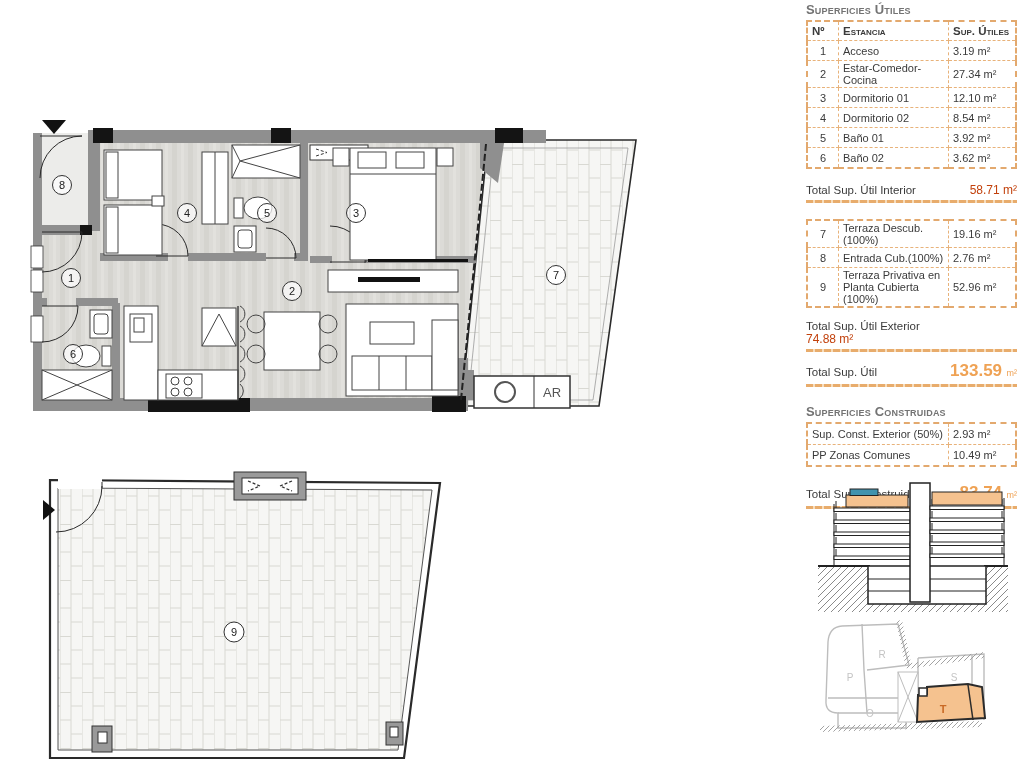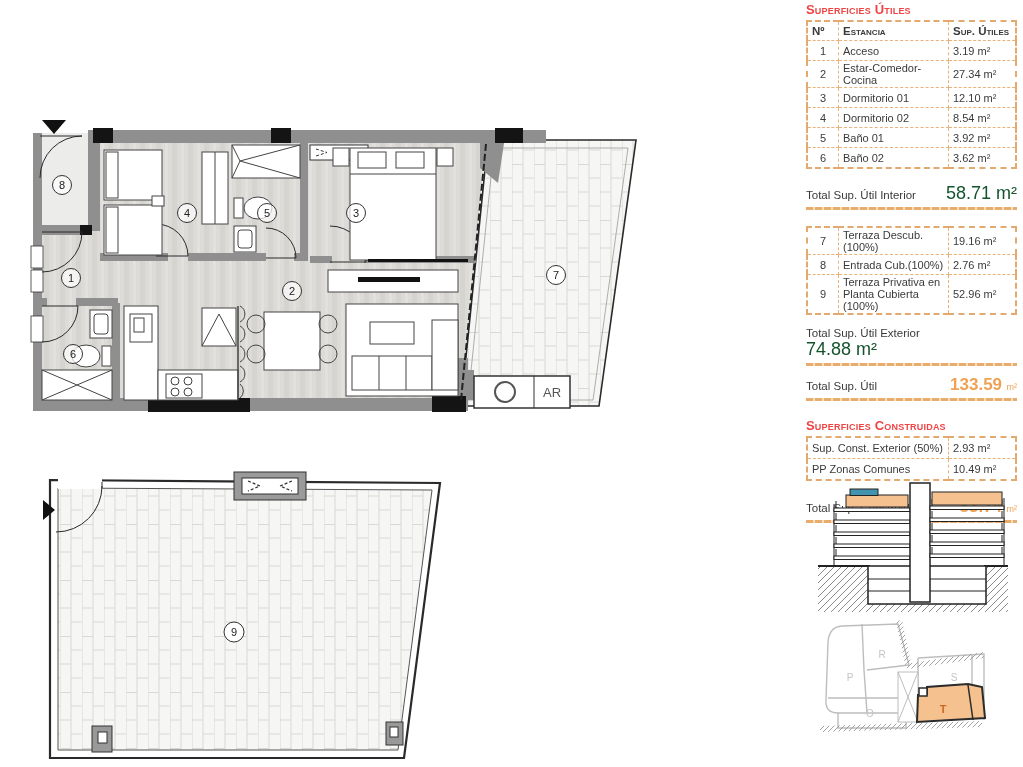--- a/index.html
+++ b/index.html
@@ -3,32 +3,32 @@
 <meta charset="utf-8">
 <style>
   html,body{margin:0;padding:0;background:#fff;}
   #page{position:relative;width:1023px;height:767px;background:#fff;overflow:hidden;
         font-family:"Liberation Sans", sans-serif;color:#333;}
   svg{display:block;}
   .abs{position:absolute;}
 
   
   #panel{position:absolute;left:806px;top:2px;width:211px;}
-  .sec-title{font-size:13px;font-weight:bold;font-variant:small-caps;color:#ef4444;
+  .sec-title{font-size:13px;font-weight:bold;font-variant:small-caps;color:#737373;
              letter-spacing:.2px;margin:0 0 3px 0;}
   table.orange{border-collapse:collapse;width:100%;border:2px dashed #E3A96E;padding-left:48px;}
   table.orange th, table.orange td{border:1px dashed #E8B27A;padding:1px 4px;
              font-size:11px;color:#3a3a3a;vertical-align:middle;}
   table.orange th{font-variant:small-caps;font-weight:bold;font-size:11.5px;text-align:left;height:16px;}
   td.num{width:22px;text-align:center;font-size:15px;color:#5a5a5a;padding:0 2px;}
   td.area, th.area{width:58px;text-align:left;white-space:nowrap;}
   td.room{height:17px;}
   .totline{display:flex;justify-content:space-between;align-items:baseline;margin-top:14px;}
   .totline .lbl{font-size:11.5px;color:#3a3a3a;}
-  .totline .val{font-size:18px;color:#14532d;}
+  .totline .val{font-size:12px;color:#c2410c;}
   .hr-or{height:3px;margin-top:3px;
          background:repeating-linear-gradient(90deg,#E8AC6C 0 7px,#F6DDBD 7px 9px);}
   .grand .val-or{font-size:17px;color:#EFA254;font-weight:bold;}
   .grand .unit{font-size:9px;color:#EFA254;}
   .mt8{margin-top:8px;} .mt12{margin-top:12px;flex-direction:column;} .mt16{margin-top:16px;} .mt18{margin-top:18px;}
 </style>
 </head>
 <body>
 
 <div id="page">

